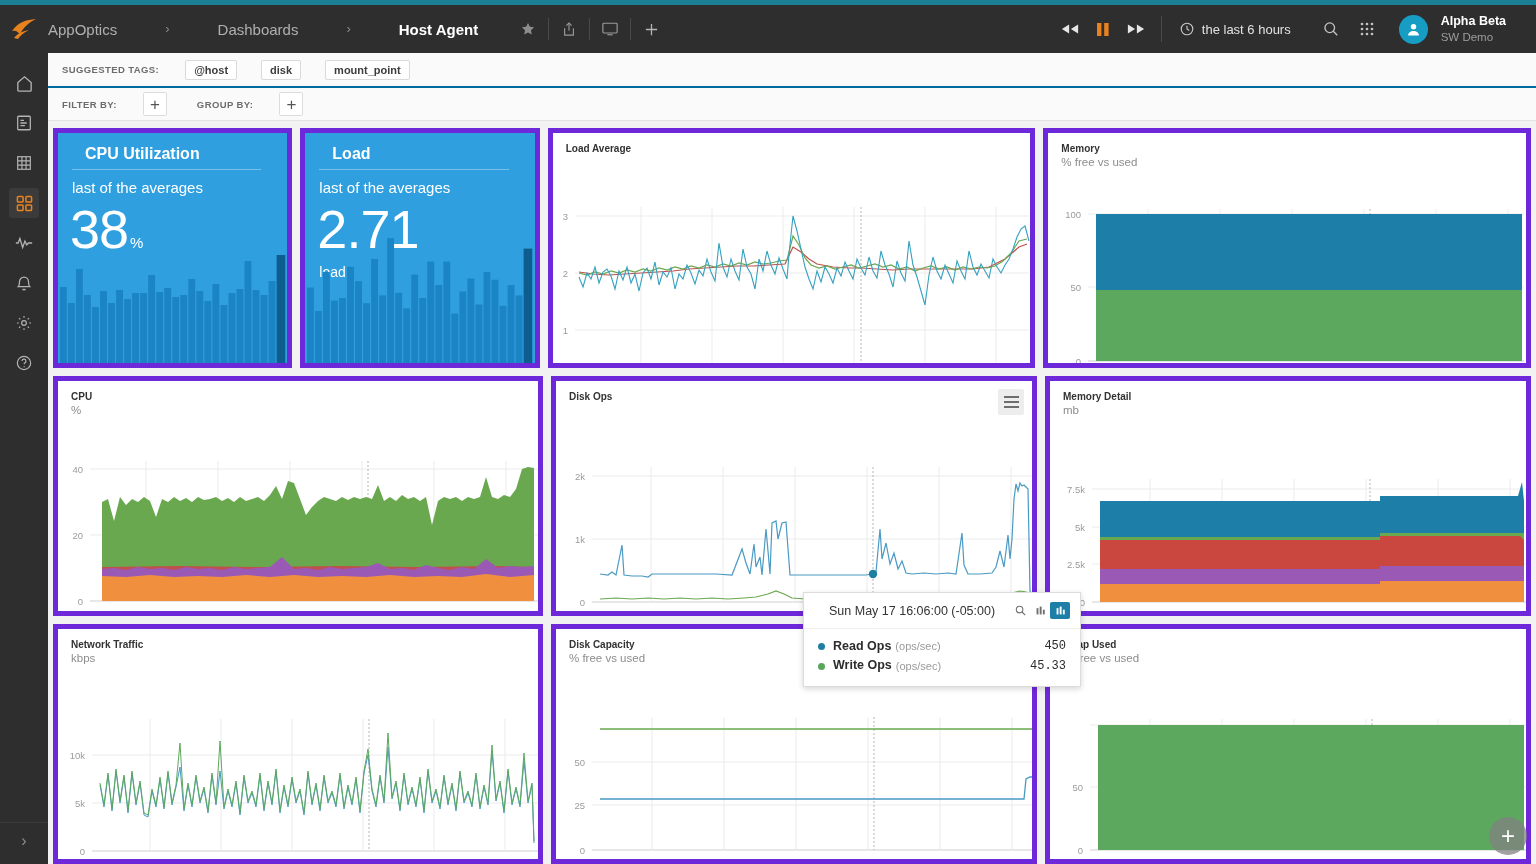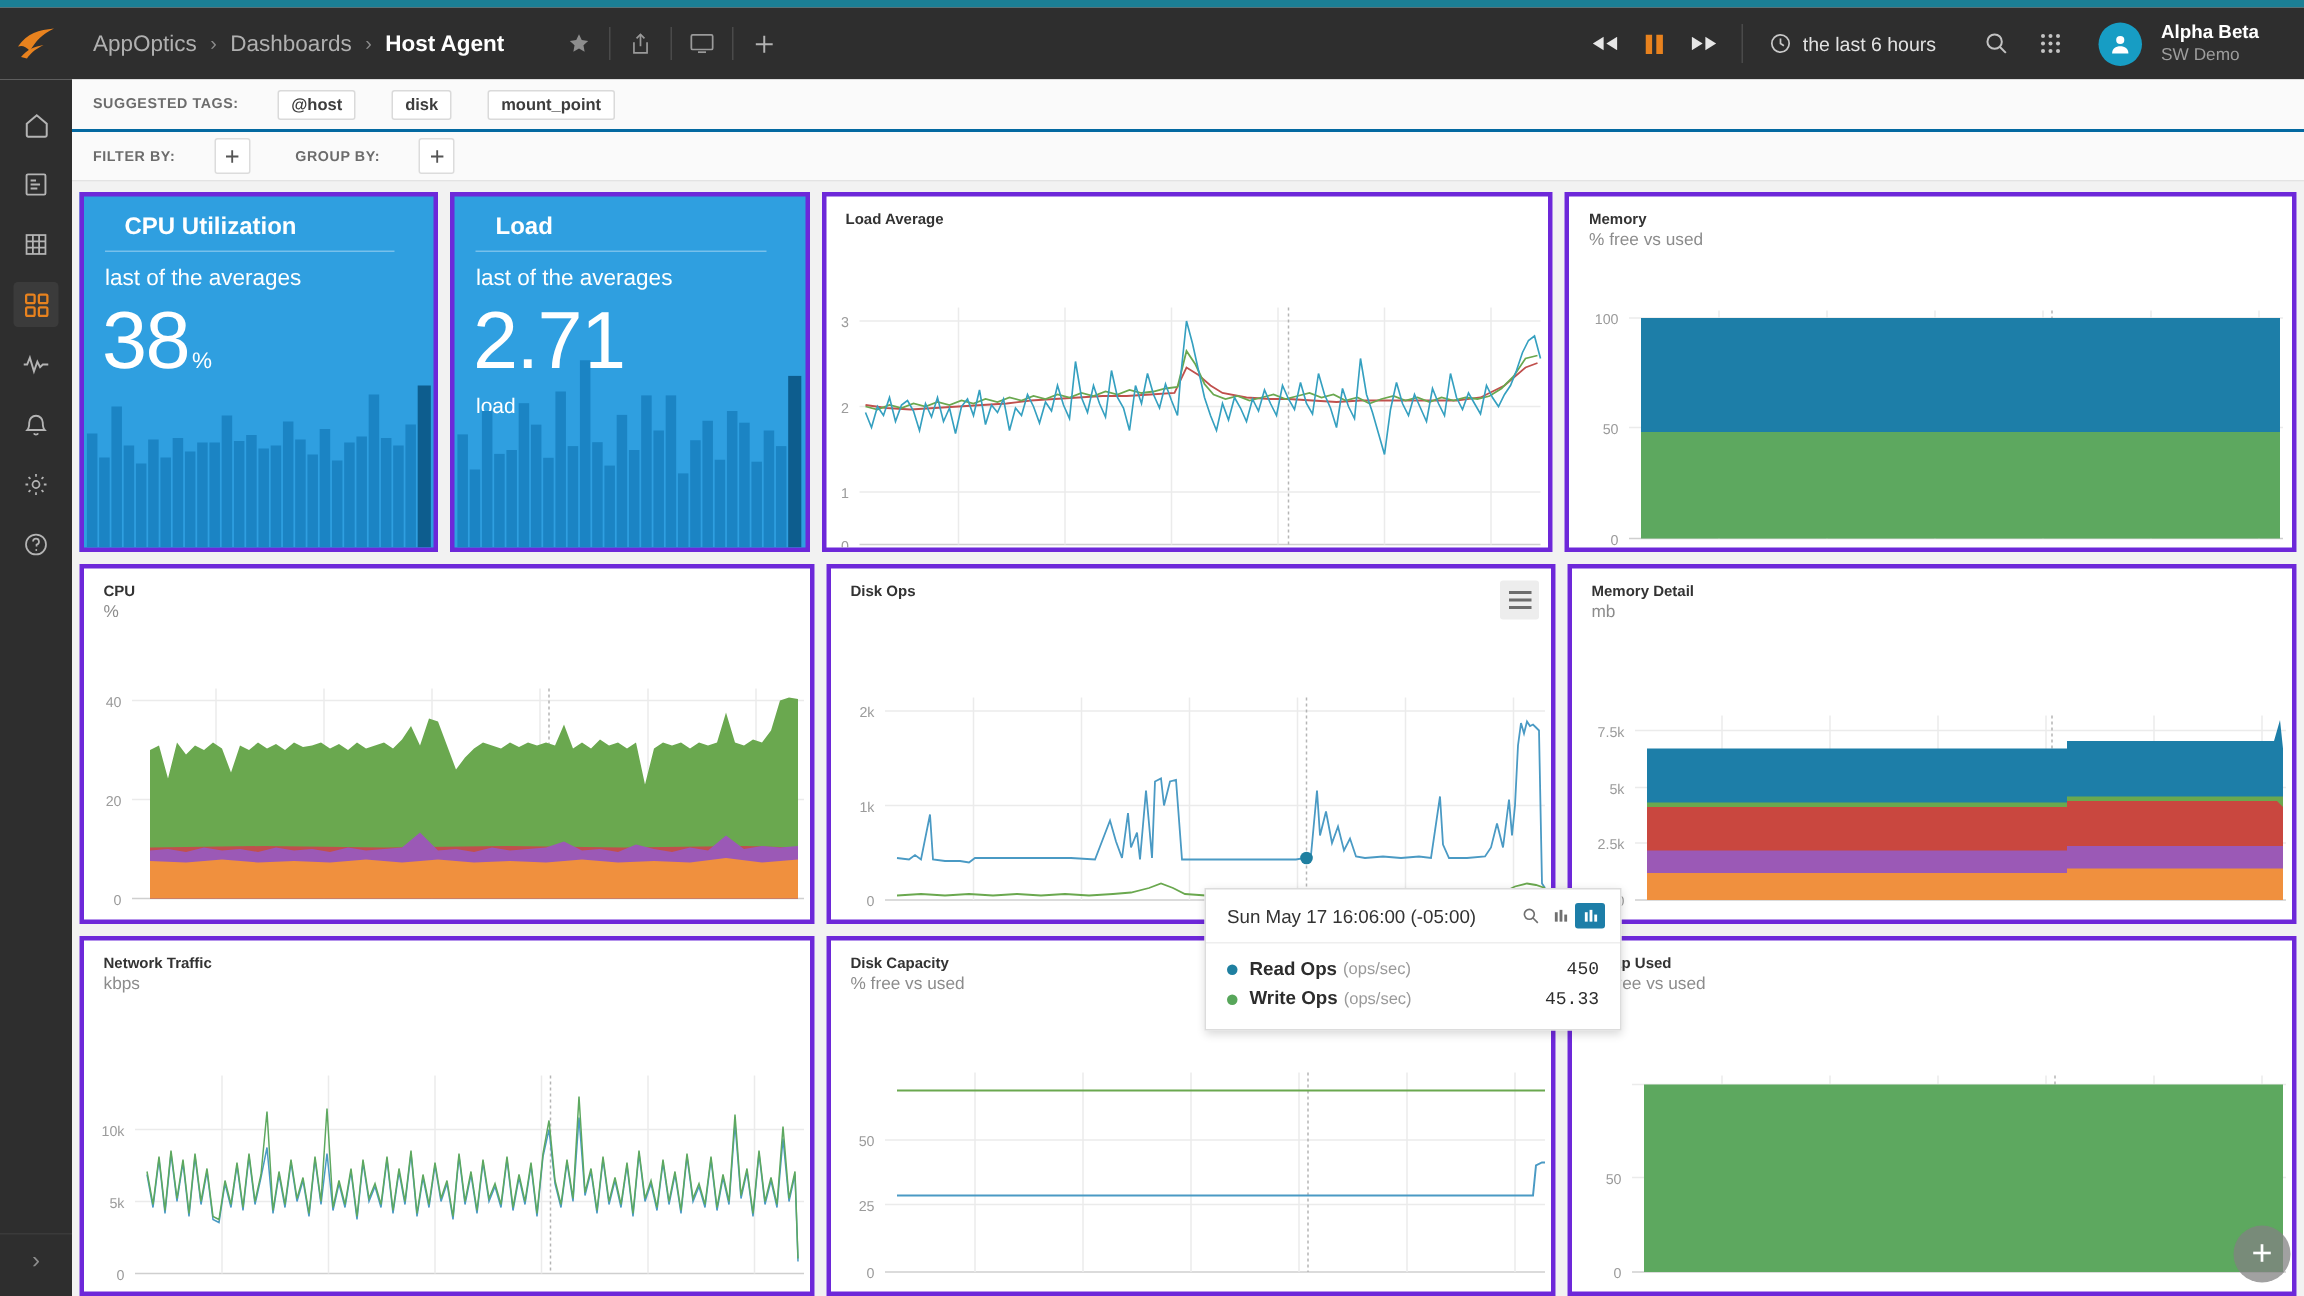--- a/index.html
+++ b/index.html
@@ -12,21 +12,21 @@
 
   
   .teal-strip { position:absolute; top:0; left:0; width:1536px; height:5px; background:#1b7f95; }
 
   
   .topbar {
     position:absolute; top:5px; left:0; width:1536px; height:48px;
     background:#2e2e2e; display:flex; align-items:center;
   }
   .logo-box { width:48px; height:48px; display:flex; align-items:center; justify-content:center; }
-  .breadcrumb { display:flex; align-items:flex-start; margin-left:14px; font-size:15px; }
+  .breadcrumb { display:flex; align-items:flex-start; font-size:15px;gap:39px; }
   .crumb { color:#b0b0b0; }
   .crumb.active { color:#fff; font-weight:bold; }
   .crumb-sep { color:#8a8a8a; margin:0 9px; font-size:13px; }
   .top-actions { display:flex; align-items:center; margin-left:34px; gap:0; }
   .ticon { width:32px; height:30px; display:flex; align-items:center; justify-content:center; color:#9a9a9a; }
   .vdiv { width:1px; height:22px; background:#4a4a4a; margin:0 4px; }
   .spacer { flex:1; }
   .transport { display:flex; align-items:center; gap:18px; margin-right:16px; }
   .transport .tb { color:#e6e6e6; font-size:15px; }
   .transport .pause { color:#e8821e; }
@@ -60,21 +60,21 @@
   .flabel { font-size:9.5px; letter-spacing:.4px; color:#6c6c6c; font-weight:bold; margin-right:10px; }
   .tagchip { border:1px solid #dadada; background:#fff; border-radius:2px; font-size:11px;
              font-weight:bold; color:#3d3d3d; padding:3px 8px; margin-right:8px; }
   .plusbtn { border:1px solid #dcdcdc; background:#fff; width:24px; height:24px; border-radius:2px;
              display:flex; align-items:center; justify-content:center; color:#555; font-size:17px;
              margin-right:14px; line-height:1;}
 
   
   .grid { position:relative; padding:7px 5px 0 5px; }
   .row { display:flex; gap:8px; margin-bottom:8px; height:240px; }
-  .card { background:#fff; border:3px solid #6d28d9; position:relative; overflow:hidden; }
+  .card { background:#fff; border:5px solid #6d28d9; position:relative; overflow:hidden; }
   .card .title { font-size:10px; color:#333; font-weight:bold; padding:10px 0 0 13px; }
   .card .subtitle { font-size:11.5px; color:#8c8c8c; padding:2px 0 0 13px; }
   .card.w-third { width:489px; }
   .card.w-half { width:240px; }
 
   
   .tile { background:#2f9fe0; color:#fff; position:relative; overflow:hidden; }
   .tile .t-title { font-size:16px; font-weight:bold; padding:12px 0 6px 13px;
                    border-bottom:1px solid rgba(255,255,255,.35); margin:0 12px 0 0;
                    margin-left:0; }
@@ -98,21 +98,21 @@
   .menu-btn { position:absolute; right:8px; top:8px; width:26px; height:26px; background:#ededed;
               border-radius:2px; display:flex; flex-direction:column; align-items:center;
               justify-content:center; gap:3px; }
   .menu-btn i { display:block; width:15px; height:2px; background:#6d6d6d; }
 
   
   .tooltip {
     position:absolute; left:803px; top:592px; width:278px; background:#fff;
     border:1px solid #dcdcdc; box-shadow:0 2px 6px rgba(0,0,0,.16); z-index:40;
   }
-  .tt-head { display:flex; align-items:center; padding:9px 10px 9px 14px; border-bottom:1px solid #eee;}
+  .tt-head { display:flex; align-items:center; padding:9px 10px 9px 25px; border-bottom:1px solid #eee;}
   .tt-date { font-size:12.5px; color:#333; flex:1; }
   .tt-icon { width:20px; height:17px; display:flex; align-items:center; justify-content:center;
              color:#6f6f6f; font-size:11px; }
   .tt-icon.on { background:#1d7ea8; color:#fff; border-radius:2px; }
   .tt-body { padding:8px 14px 10px 14px; }
   .tt-row { display:flex; align-items:center; font-size:12.5px; color:#2c2c2c; line-height:1.55; }
   .dot { width:7px; height:7px; border-radius:50%; margin-right:8px; flex:none; }
   .tt-name { font-weight:bold; }
   .tt-unit { color:#9a9a9a; font-size:11px; margin-left:4px; }
   .tt-val { margin-left:auto; font-family:"Liberation Mono", monospace; font-size:12px; color:#2c2c2c; }

